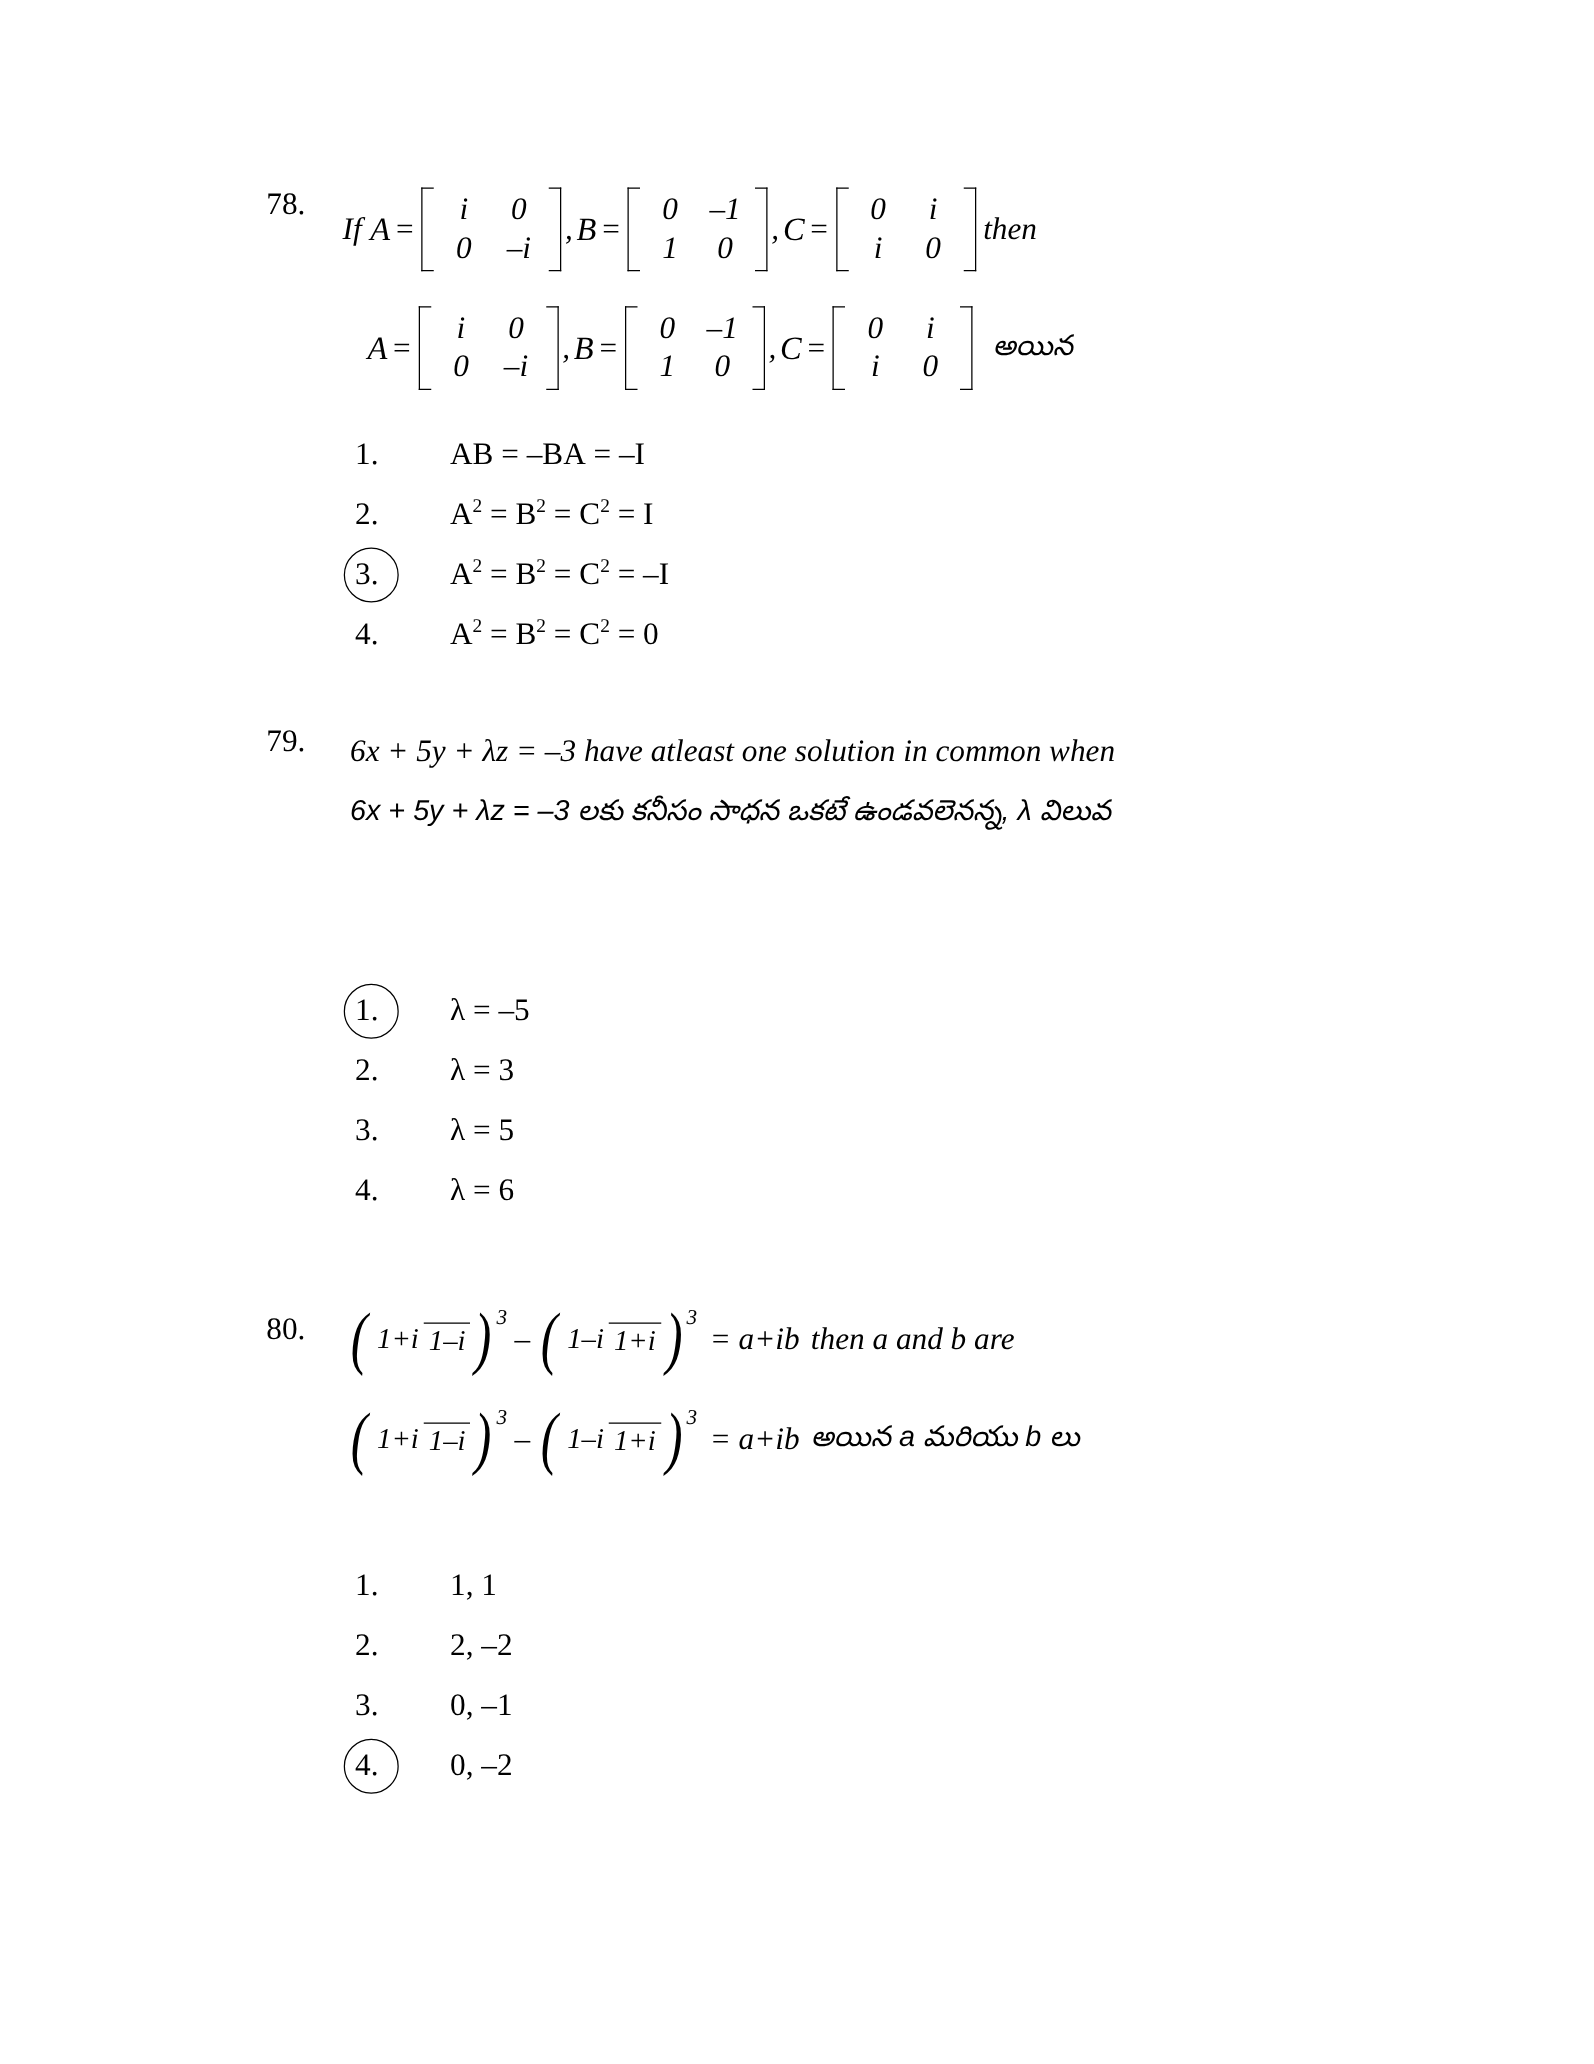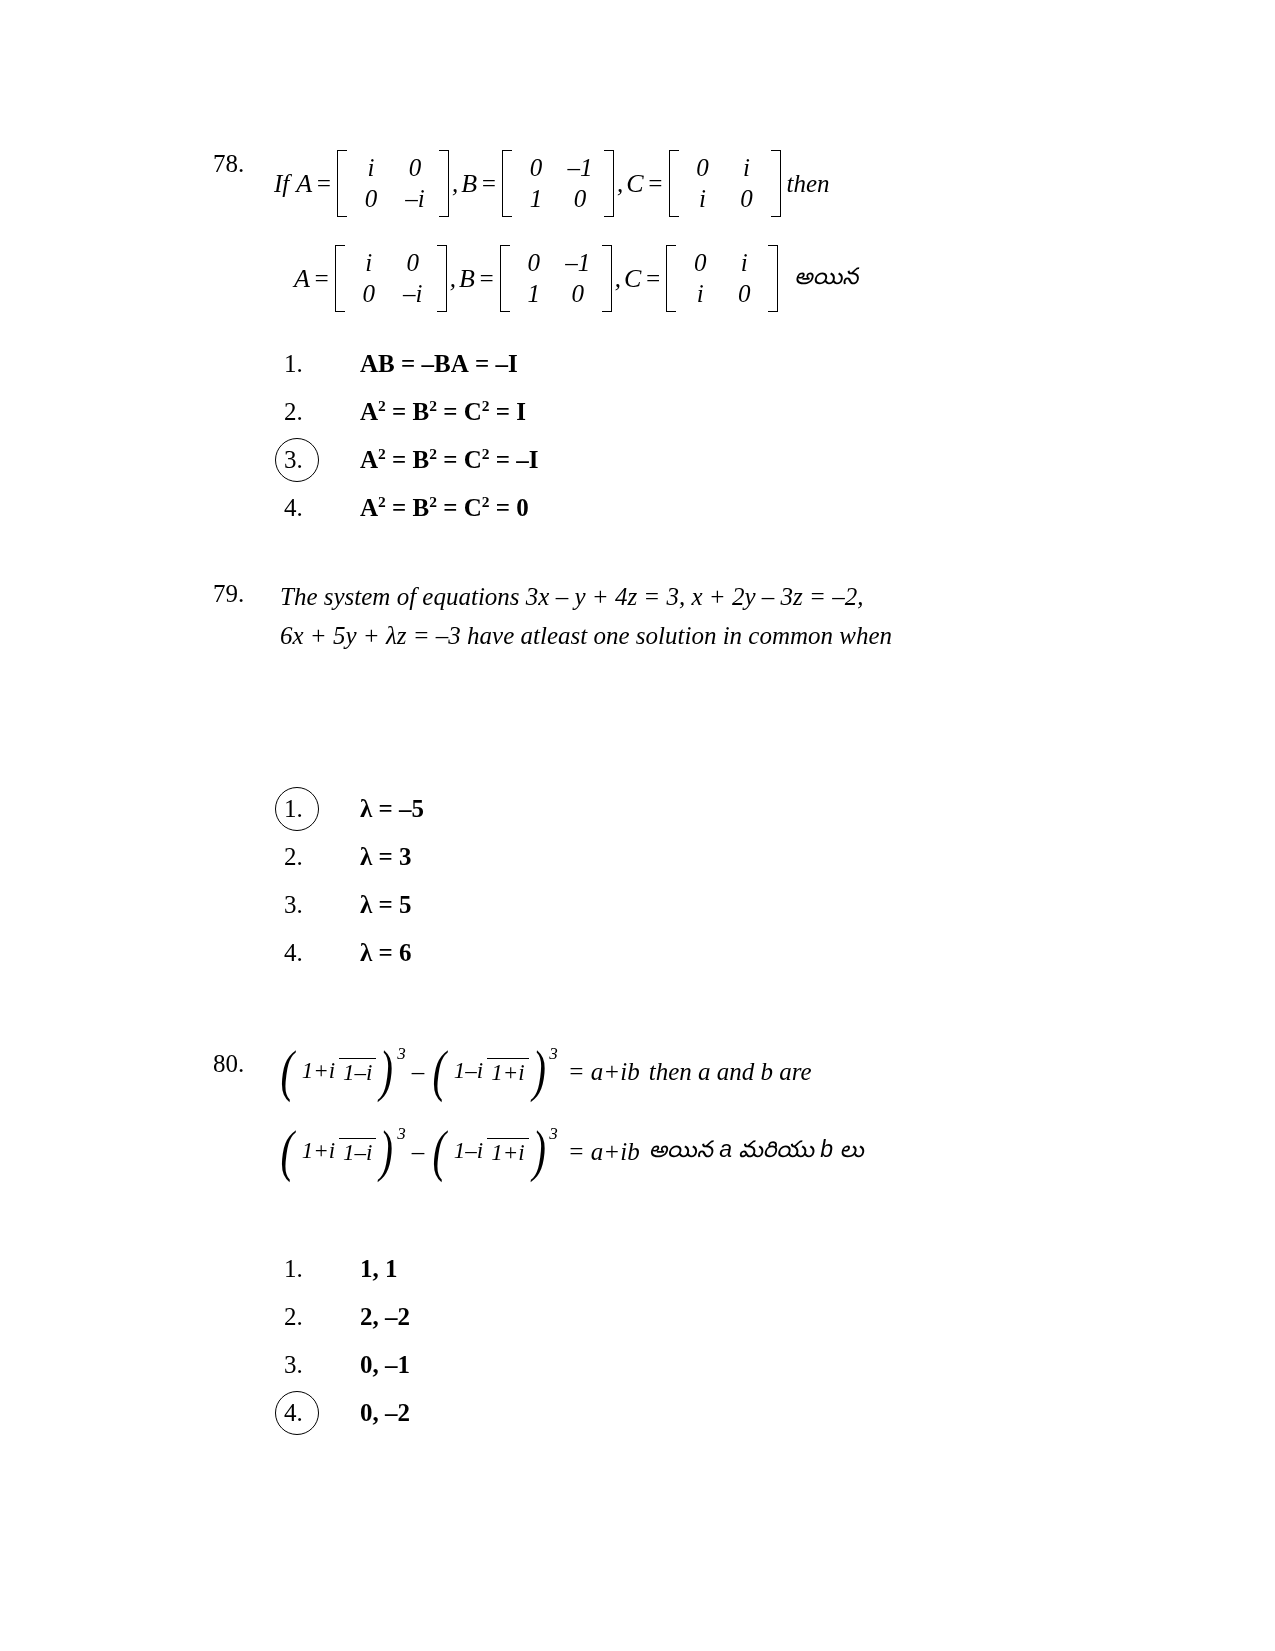--- a/index.html
+++ b/index.html
@@ -127,21 +127,20 @@
     top: 50%;
     width: 44px;
     height: 44px;
     margin-top: -22px;
     border: 1.8px solid #000;
     border-radius: 50%;
     box-sizing: border-box;
   }
   .opt-text {
     margin-left: 16px;
-    font-weight: bold;
   }
   sup {
     font-size: 0.62em;
     vertical-align: super;
     line-height: 0;
   }
 
   
   .frac {
     display: inline-flex;
@@ -327,22 +326,22 @@
           </span>
         <span class="opt-text">A<sup>2</sup>&nbsp;=&nbsp;B<sup>2</sup>&nbsp;=&nbsp;C<sup>2</sup>&nbsp;=&nbsp;0</span>
       </div>
     </div>
   </div>
 
   <div class="question" style="top:580px;">
     <div class="q-num">79.</div>
 
     <div class="q-body">
-      <div class="line">The system of equations 3x – y + 4z = 3, x + 2y – 3z = –2,</div>
       <div class="line" style="margin-top:5px;">6x + 5y + λz = –3 have atleast one solution in common when</div>
+      <div class="line telugu" style="margin-top:14px;">6x + 5y + λz = –3 లకు కనీసం సాధన ఒకటే ఉండవలెనన్న, λ  విలువ</div>
     </div>
 
     <div class="options" style="top:205px;">
       <div class="opt correct">
         <span class="opt-num">
             <span class="numtext">1.</span>
           </span>
         <span class="opt-text">λ = –5</span>
       </div>
       <div class="opt">

